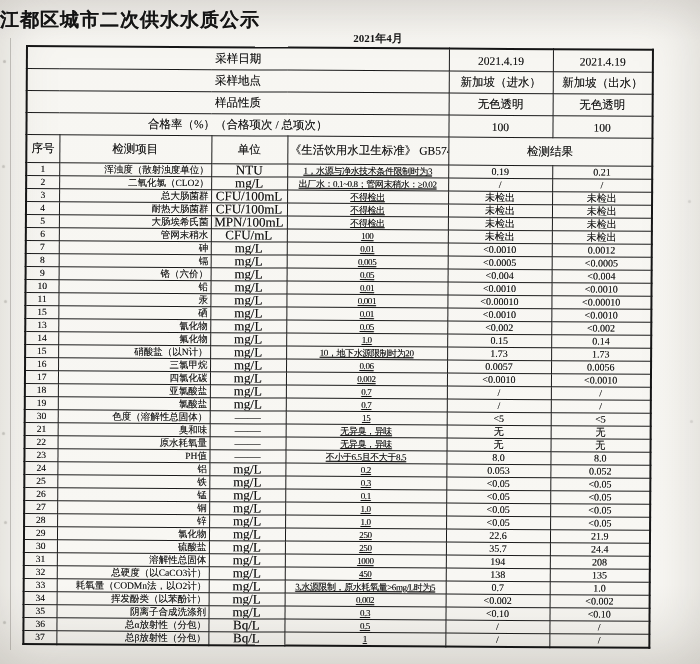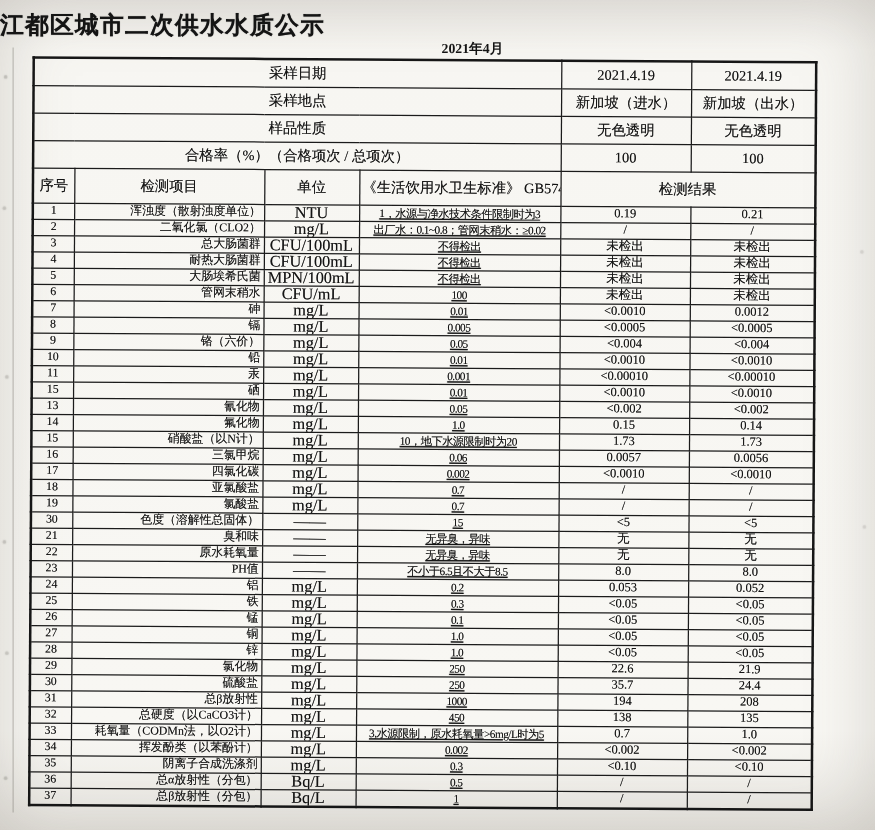--- a/index.html
+++ b/index.html
@@ -375,21 +375,21 @@
     <td class="c-idx">30</td>
     <td class="c-item">硫酸盐</td>
     <td class="c-unit">mg/L</td>
     <td class="c-std">250</td>
     <td class="c-res">35.7</td>
     <td class="c-res">24.4</td>
   </tr>
 
   <tr class="data-row">
     <td class="c-idx">31</td>
-    <td class="c-item">总β放射性</td>
+    <td class="c-item">溶解性总固体</td>
     <td class="c-unit">mg/L</td>
     <td class="c-std">1000</td>
     <td class="c-res">194</td>
     <td class="c-res">208</td>
   </tr>
 
   <tr class="data-row">
     <td class="c-idx">32</td>
     <td class="c-item">总硬度（以CaCO3计）</td>
     <td class="c-unit">mg/L</td>

